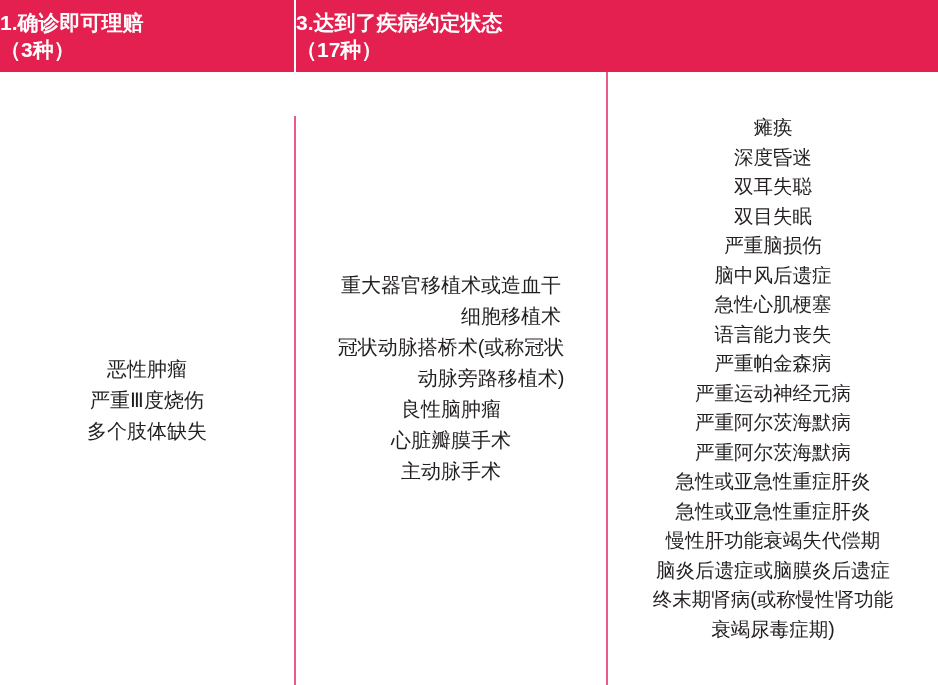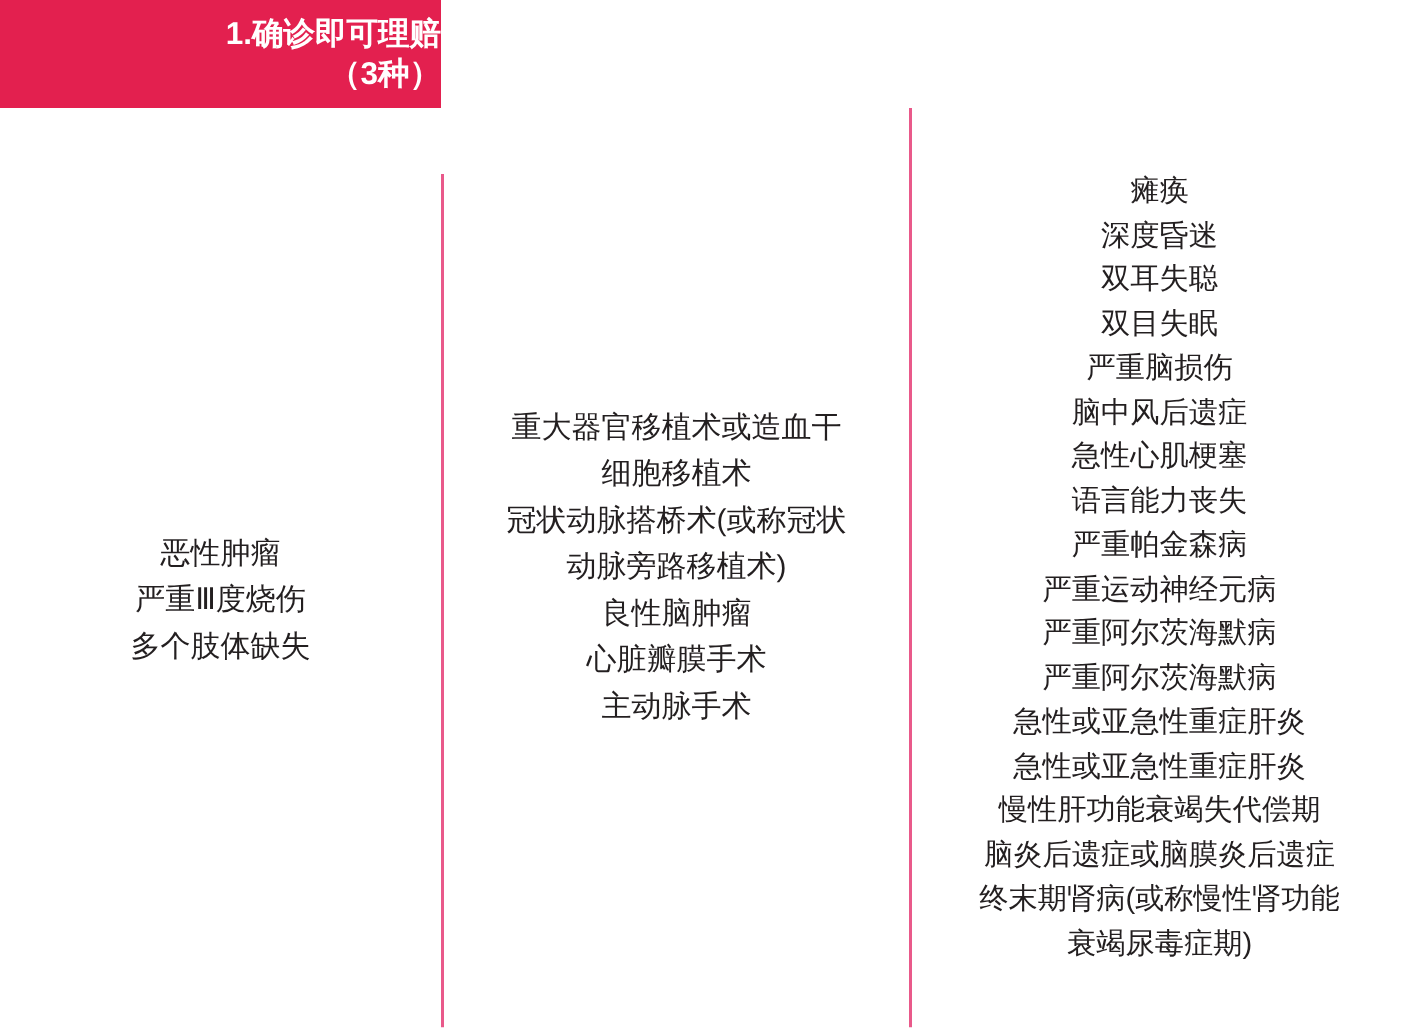--- a/index.html
+++ b/index.html
@@ -27,21 +27,21 @@
     flex: 0 0 72px;
   }
   .header-cell {
     background: #e3204f;
     color: #ffffff;
     font-weight: bold;
     font-size: 21px;
     line-height: 27px;
     display: flex;
     flex-direction: column;
-    align-items: flex-end;
+    align-items: flex-start;
     justify-content: center;
     text-align: center;
     box-sizing: border-box;
   }
   .header-cell.c1 { width: 296px; flex: 0 0 296px; border-right: 2px solid #ffffff; }
   .header-cell.c2 { width: 312px; flex: 0 0 312px; border-right: 2px solid #ffffff; }
   .header-cell.c3 { flex: 1 1 auto; }
 
   .body-row {
     display: flex;
@@ -56,33 +56,37 @@
     line-height: 31px;
     text-align: center;
     display: flex;
     flex-direction: column;
     justify-content: center;
     align-items: center;
     padding: 4px 10px;
     background: #ffffff;
   }
   .body-cell.c1 { width: 296px; flex: 0 0 296px; border-right: 2px solid #e9598a; margin-top: 44px; }
-  .body-cell.c2 { width: 312px; flex: 0 0 312px; border-right: 2px solid #e9598a; }
+  .body-cell.c2 { width: 312px; flex: 0 0 312px; border-right: 2px solid #e9598a; text-align: right; }
   .body-cell.c3 { flex: 1 1 auto; font-size: 19.5px; line-height: 29.5px; }
   .item { white-space: pre-line; }
 </style>
 </head>
 <body>
 
 <div class="table">
 
   <div class="header-row">
     <div class="header-cell c1">
       <span>1.确诊即可理赔</span>
       <span>（3种）</span>
+    </div>
+    <div class="header-cell c3">
+      <span>3.达到了疾病约定状态</span>
+      <span>（17种）</span>
     </div>
   </div>
 
   <div class="body-row">
 
     <div class="body-cell c1">
       <div class="item">恶性肿瘤</div>
       <div class="item">严重Ⅲ度烧伤</div>
       <div class="item">多个肢体缺失</div>
     </div>

